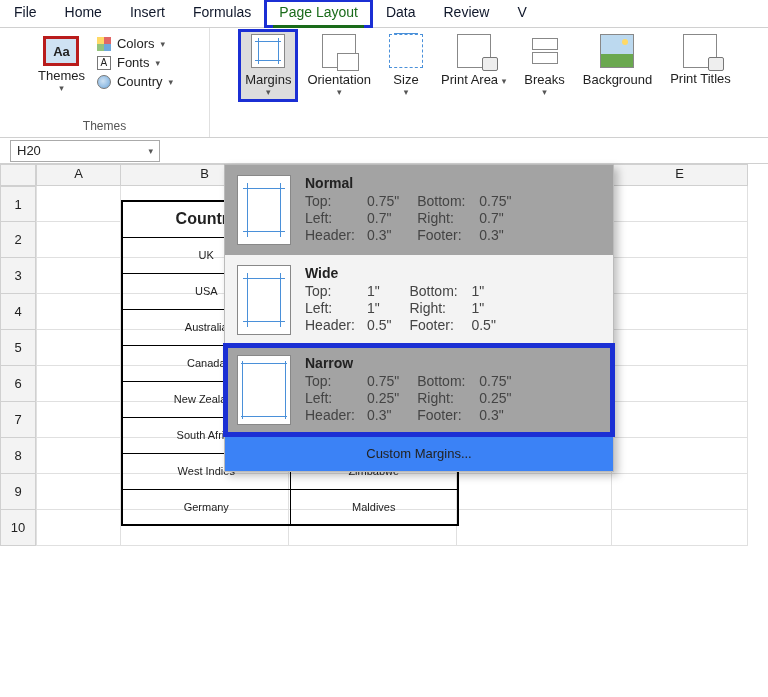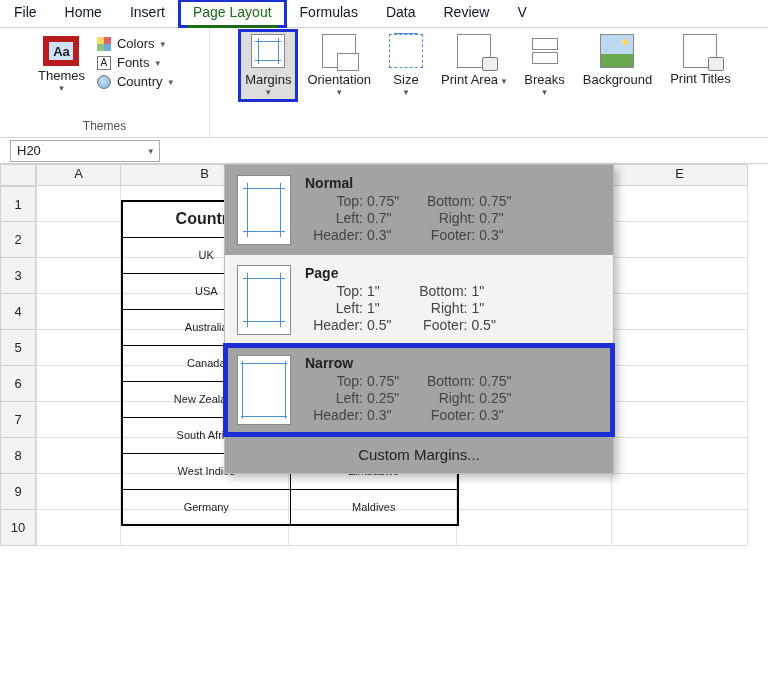--- a/index.html
+++ b/index.html
@@ -9,21 +9,21 @@
   .tab { padding:4px 14px 0; color:#0f172a; cursor:default; position:relative; }
   .tab.active { color:#1a6b1a; }
   .tab.active::after { content:""; position:absolute; bottom:-1px; left:8px; right:8px; height:3px; background:#1a6b1a; }
   .hl-blue { outline:3px solid #1b2fd4; outline-offset:-2px; }
   
   .ribbon { display:flex; height:110px; border-bottom:1px solid #d0d0d0; }
   .group { display:flex; flex-direction:column; align-items:center; border-right:1px solid #e0e0e0; padding:2px 4px 0; }
   .group-body { flex:1; display:flex; align-items:flex-start; }
   .group-label { font-size:12px; color:#555; padding:2px 0 4px; }
   .themes-left { display:flex; flex-direction:column; align-items:center; padding:4px 6px 0; }
-  .themes-left .icon-box { width:36px; height:30px; border:6px solid #b91c1c; background:#cfe2f3; display:flex; align-items:center; justify-content:center; font-weight:bold; font-size:13px; margin-top:2px; }
+  .themes-left .icon-box { width:36px; height:30px; border:3px solid #b91c1c; background:#cfe2f3; display:flex; align-items:center; justify-content:center; font-weight:bold; font-size:13px; margin-top:2px; }
   .btn-lbl { font-size:13px; padding-top:2px; }
   .chev { font-size:9px; color:#555; }
   .mini-list { display:flex; flex-direction:column; gap:4px; padding:6px 4px 0 6px; font-size:13px; }
   .mini-item { display:flex; align-items:center; gap:6px; }
   .mini-item .sw { width:14px; height:14px; display:inline-block; }
   .sw-colors { background:conic-gradient(#e06666 0 25%, #6fa8dc 0 50%, #93c47d 0 75%, #ffd966 0 100%); }
   .sw-fonts { border:1px solid #777; text-align:center; font-size:10px; line-height:12px; }
   .sw-effects { border:1px solid #777; border-radius:50%; background:radial-gradient(circle at 5px 5px,#cfe2f3,#6fa8dc); }
   .big-btn { display:flex; flex-direction:column; align-items:center; padding:4px 8px 0; font-size:13px; }
   .big-btn .ic { width:34px; height:34px; margin-bottom:2px; }
@@ -69,33 +69,33 @@
   
   .dd { position:absolute; top:0; left:224px; width:390px; background:#f3f3f3; border:1px solid #bbb; box-shadow:4px 4px 8px rgba(0,0,0,0.25); z-index:10; }
   .dd-item { display:flex; padding:10px 12px; gap:14px; }
   .dd-item.sel { background:#a3a3a3; }
   .dd-item .thumb { width:54px; height:70px; }
   .dd-item .info { flex:1; font-size:14px; color:#444; }
   .dd-item .info .name { font-weight:bold; margin-bottom:2px; color:#222; }
   .dd-item .info .cols { display:flex; gap:18px; }
   .dd-item .info .col { display:flex; flex-direction:column; gap:1px; }
   .dd-item .info .row { display:flex; gap:4px; }
-  .dd-item .info .lab { width:58px;text-align:right; }
-  .dd-custom { padding:10px 0; text-align:center; font-size:15px; background:#a3a3a3; border-top:1px solid #ddd; }
+  .dd-item .info .lab { width:58px; }
+  .dd-custom { padding:10px 0; text-align:center; font-size:13px; background:#3b82f6; border-top:1px solid #ddd; }
   .hl-narrow { outline:5px solid #1b2fd4; outline-offset:-3px; }
 </style>
 </head>
 <body>
 
 <div class="tabs">
   <div class="tab">File</div>
   <div class="tab">Home</div>
   <div class="tab">Insert</div>
+  <div class="tab">Formulas</div>
   <div class="tab active hl-blue">Page Layout</div>
-  <div class="tab">Formulas</div>
   <div class="tab">Data</div>
   <div class="tab">Review</div>
   <div class="tab">V</div>
 </div>
 
 <div class="ribbon">
 
   <div class="group" style="width:210px">
     <div class="group-body">
       <div class="themes-left">
@@ -343,21 +343,21 @@
                 <span class="lab">Footer:</span>
                 <span>0.3"</span>
               </div>
           </div>
         </div>
       </div>
     </div>
     <div class="dd-item">
       <div class="thumb ic-margins"></div>
       <div class="info">
-        <div class="name">Page</div>
+        <div class="name">Wide</div>
         <div class="cols">
           <div class="col">
             <div class="row">
                 <span class="lab">Top:</span>
                 <span>1"</span>
               </div>
             <div class="row">
                 <span class="lab">Left:</span>
                 <span>1"</span>
               </div>

